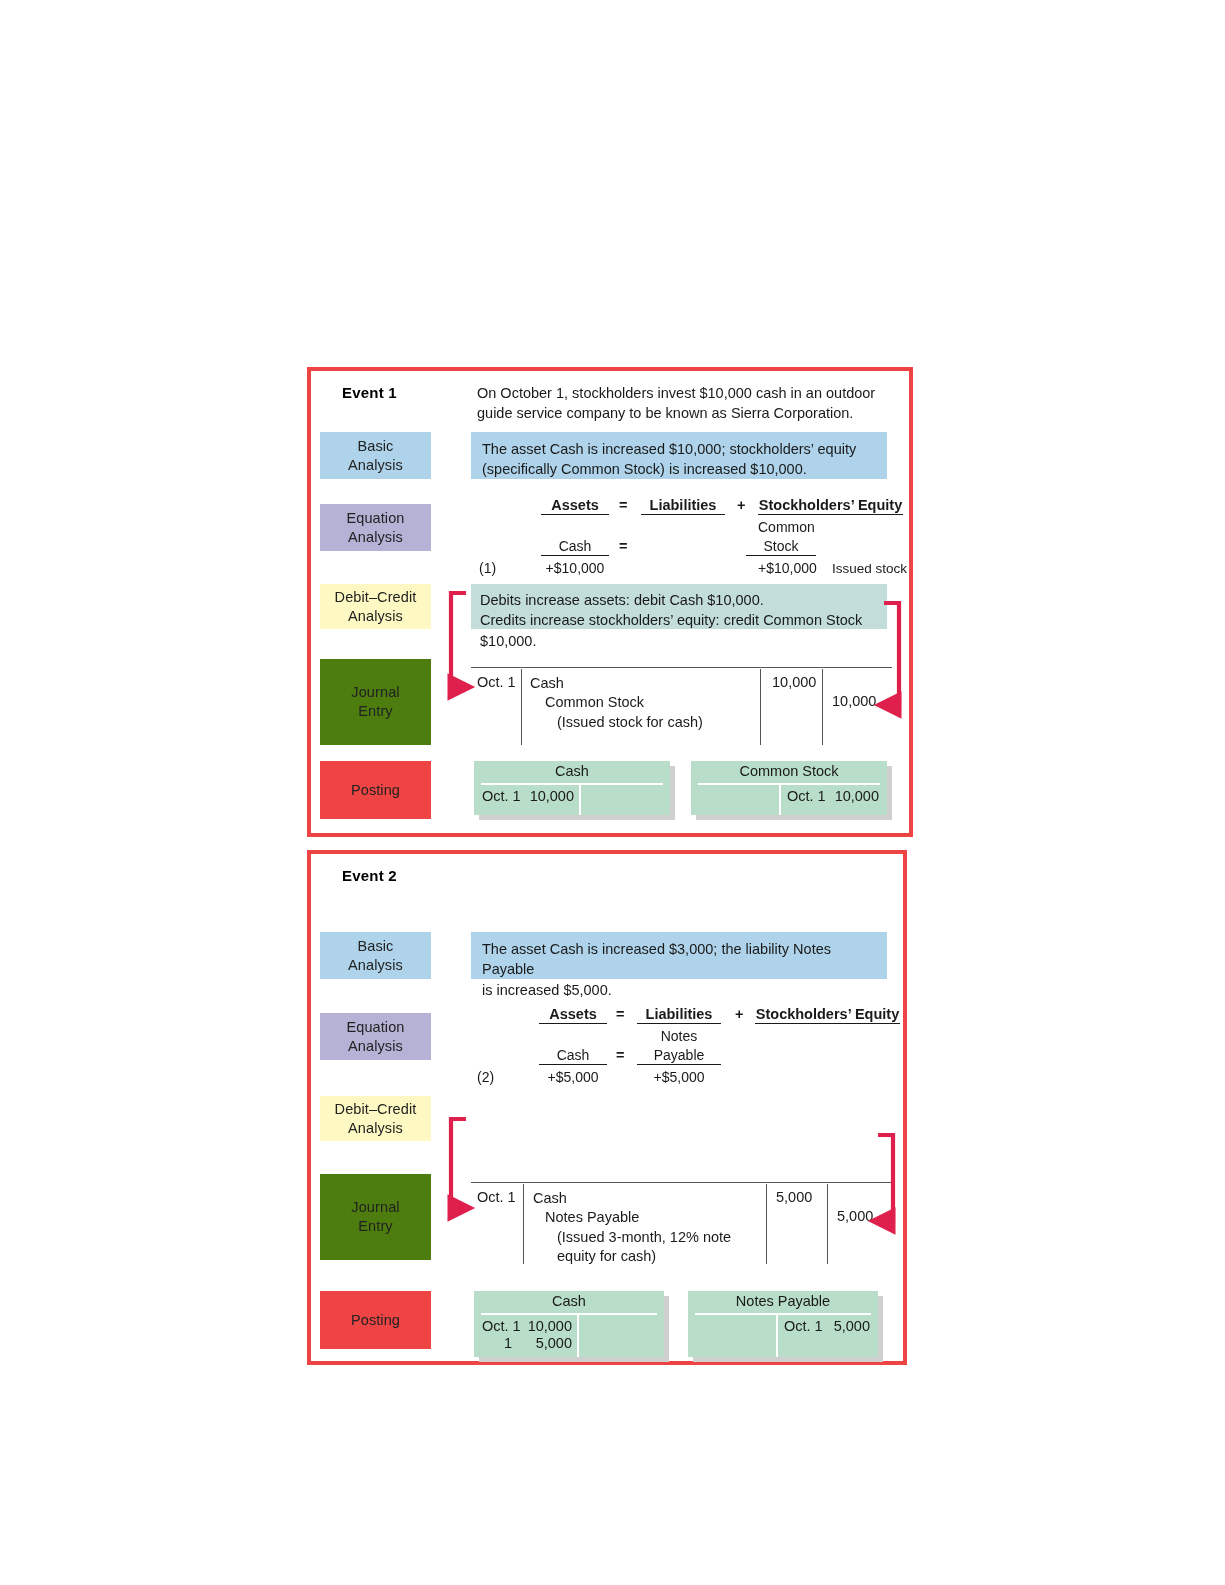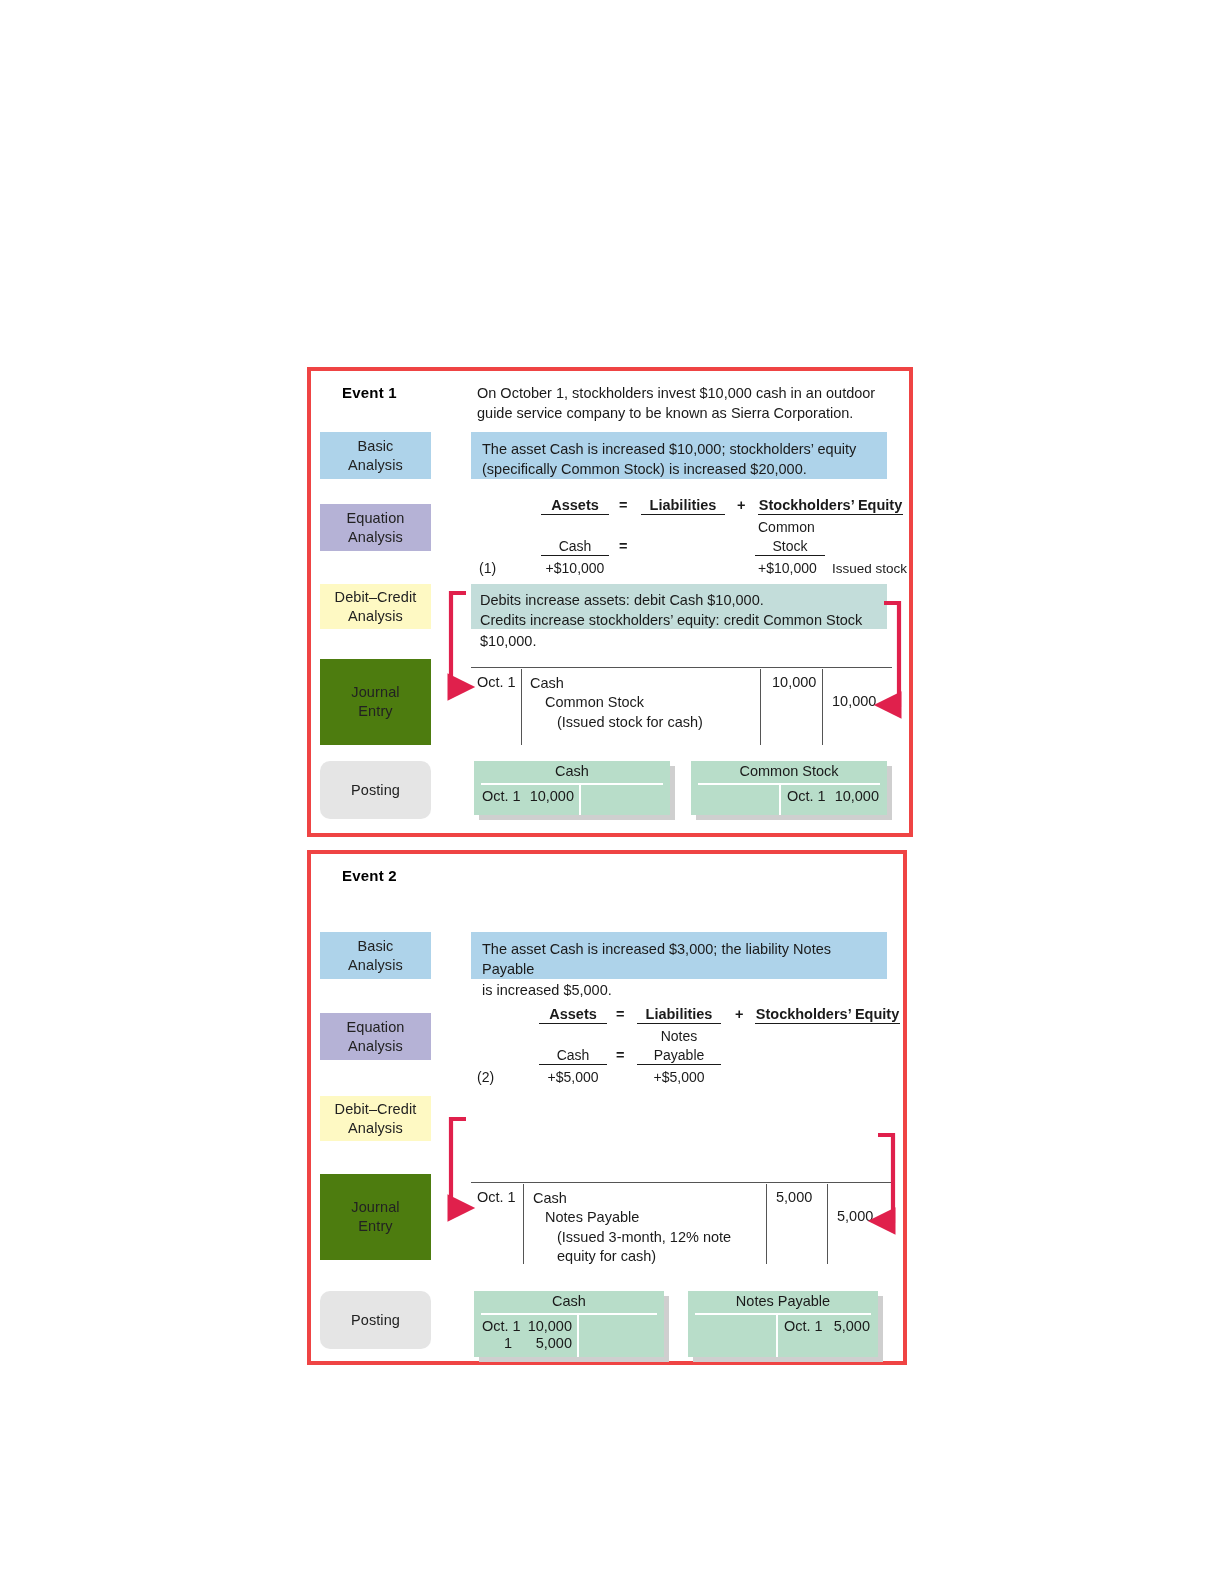--- a/index.html
+++ b/index.html
@@ -43,21 +43,21 @@
     text-align: center;
     font-size: 14.5px;
     line-height: 1.28;
     color: #222222;
     letter-spacing: 0.1px;
   }
   .chip-basic    { background: #aed3ea; }
   .chip-equation { background: #b5b2d6; }
   .chip-debit    { background: #fef9c3; }
   .chip-journal  { background: #4d7c0f; }
-  .chip-posting  { background: #e5e5e5; border-radius: 10px; }
+  .chip-posting  { background: #ef4444; }
 
   
   .event-title {
     position: absolute;
     font-size: 15px;
     font-weight: bold;
     color: #000000;
     letter-spacing: 0.2px;
   }
   .event-desc {
@@ -189,42 +189,42 @@
     </div>
 
     <div class="row-label chip-basic" style="left:9px; top:61px; width:111px; height:47px;">
       <div>
         <div>Basic</div>
         <div>Analysis</div>
       </div>
     </div>
     <div class="basic-band" style="left:160px; top:61px; width:416px; height:47px;">
       <div>The asset Cash is increased $10,000; stockholders’ equity</div>
-      <div>(specifically Common Stock) is increased $20,000.</div>
+      <div>(specifically Common Stock) is increased $10,000.</div>
     </div>
 
     <div class="row-label chip-equation" style="left:9px; top:133px; width:111px; height:47px;">
       <div>
         <div>Equation</div>
         <div>Analysis</div>
       </div>
     </div>
 
     <div class="eq-wrap" style="left:0; top:122px; width:600px; height:80px;">
 
       <span class="eq-row eq-head" style="left:230px; top:4px; width:68px; text-align:center;">Assets</span>
       <span class="eq-row eq-op" style="left:308px; top:4px;">=</span>
       <span class="eq-row eq-head" style="left:330px; top:4px; width:84px; text-align:center;">Liabilities</span>
       <span class="eq-row eq-op" style="left:426px; top:4px;">+</span>
       <span class="eq-row eq-head" style="left:447px; top:4px; width:145px; text-align:center;">Stockholders’ Equity</span>
 
       <span class="eq-row eq-sub" style="left:447px; top:26px;">Common</span>
       <span class="eq-row eq-sub eq-sub-underline" style="left:230px; top:45px; width:68px;">Cash</span>
       <span class="eq-row eq-op" style="left:308px; top:45px;">=</span>
-      <span class="eq-row eq-sub eq-sub-underline" style="left:444px; top:45px; width:70px;">Stock</span>
+      <span class="eq-row eq-sub eq-sub-underline" style="left:435px; top:45px; width:70px;">Stock</span>
 
       <span class="eq-row eq-num" style="left:168px; top:67px;">(1)</span>
       <span class="eq-row eq-val" style="left:230px; top:67px; width:68px; text-align:center;">+$10,000</span>
       <span class="eq-row eq-val" style="left:447px; top:67px;">+$10,000</span>
       <span class="eq-row eq-note" style="left:521px; top:68px;">Issued stock</span>
     </div>
 
     <div class="row-label chip-debit" style="left:9px; top:213px; width:111px; height:45px;">
       <div>
         <div>Debit–Credit</div>

